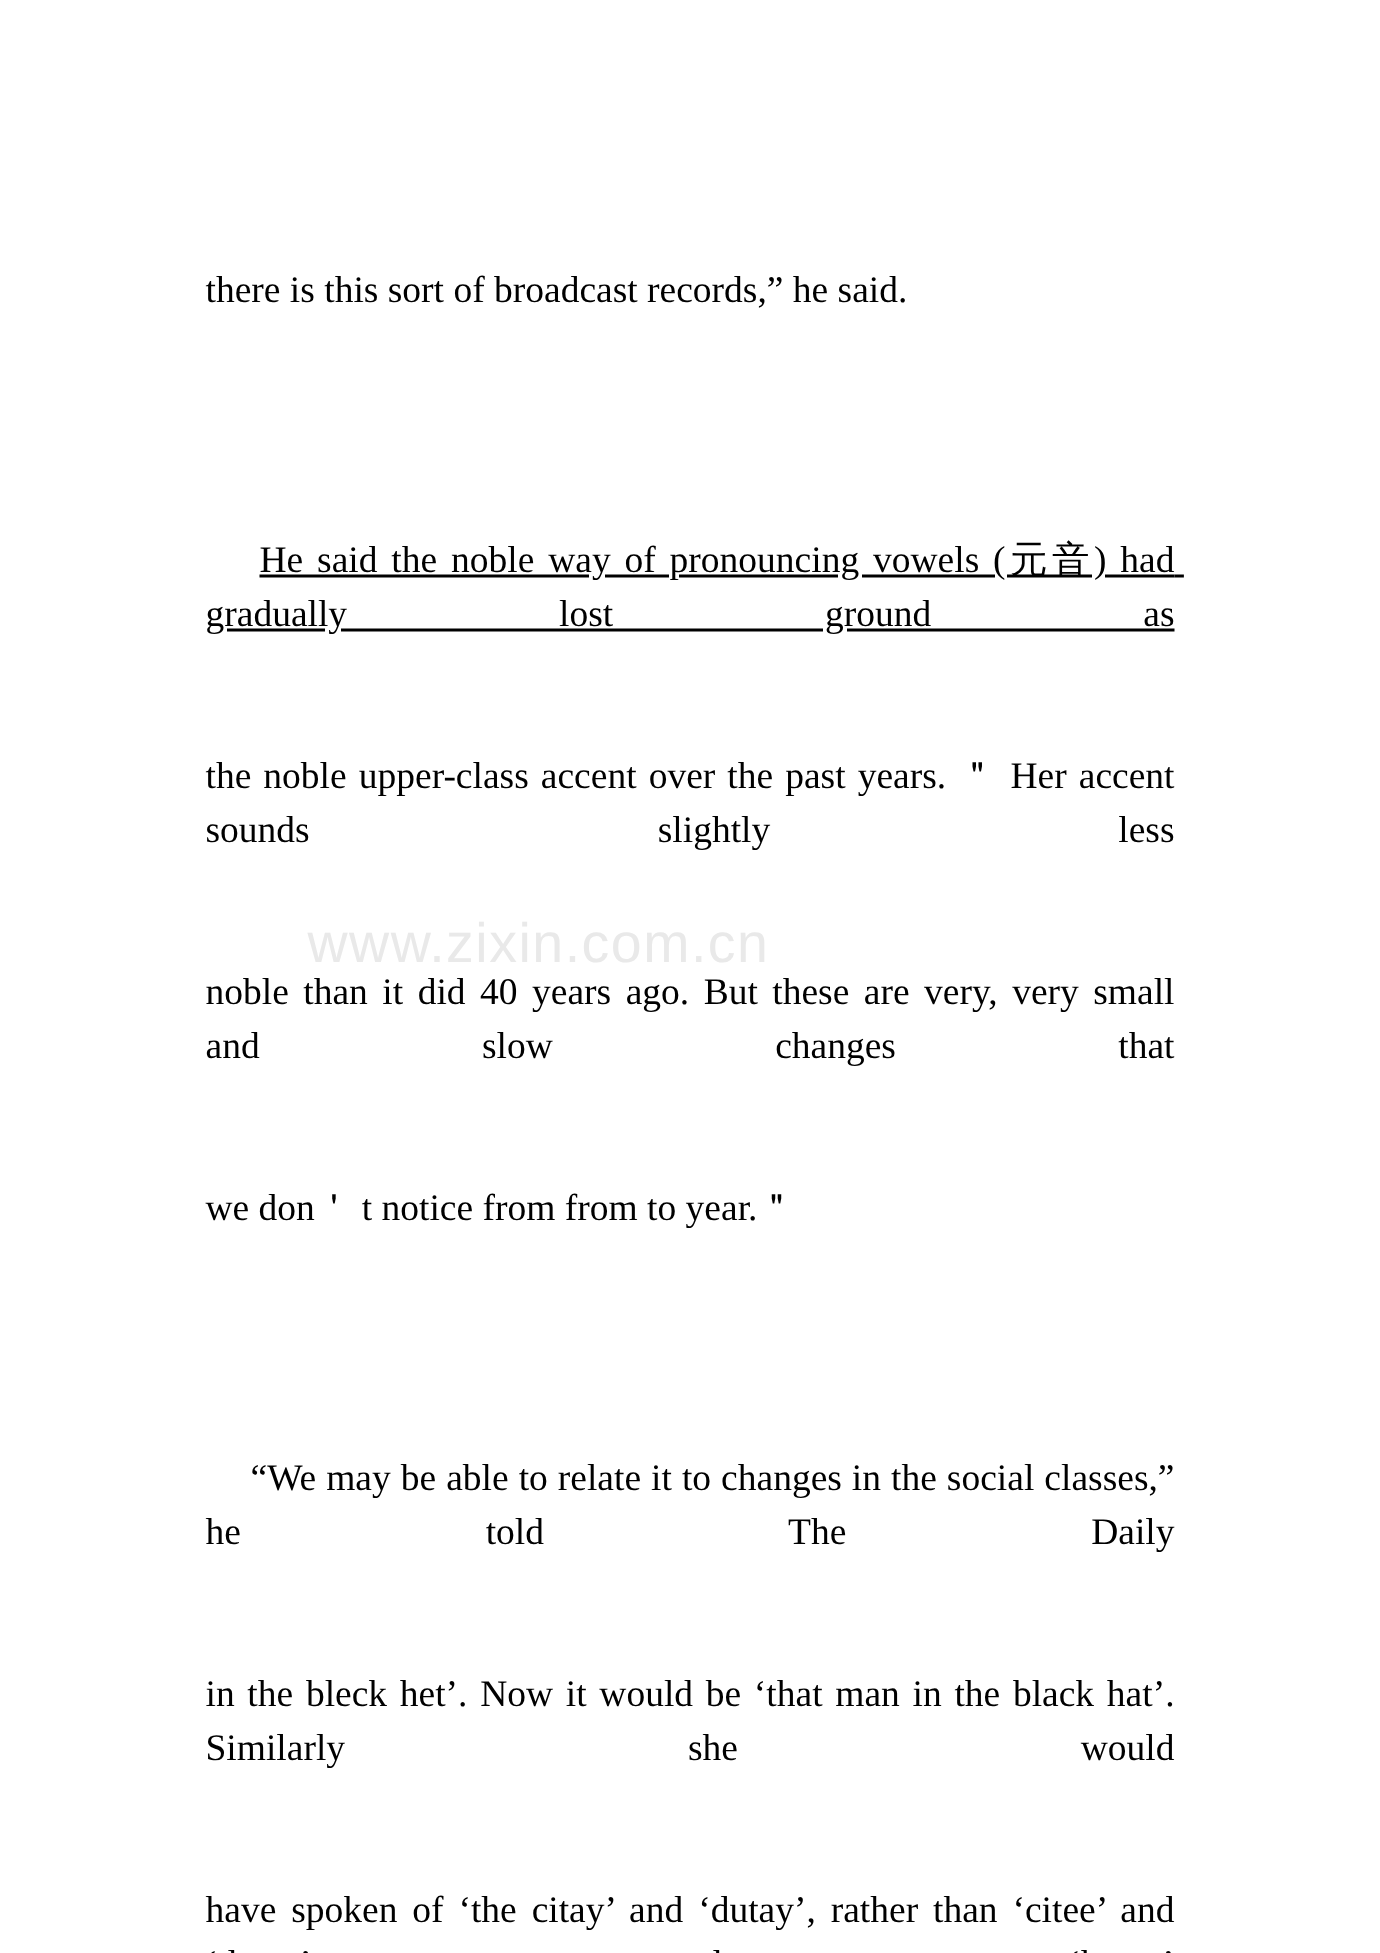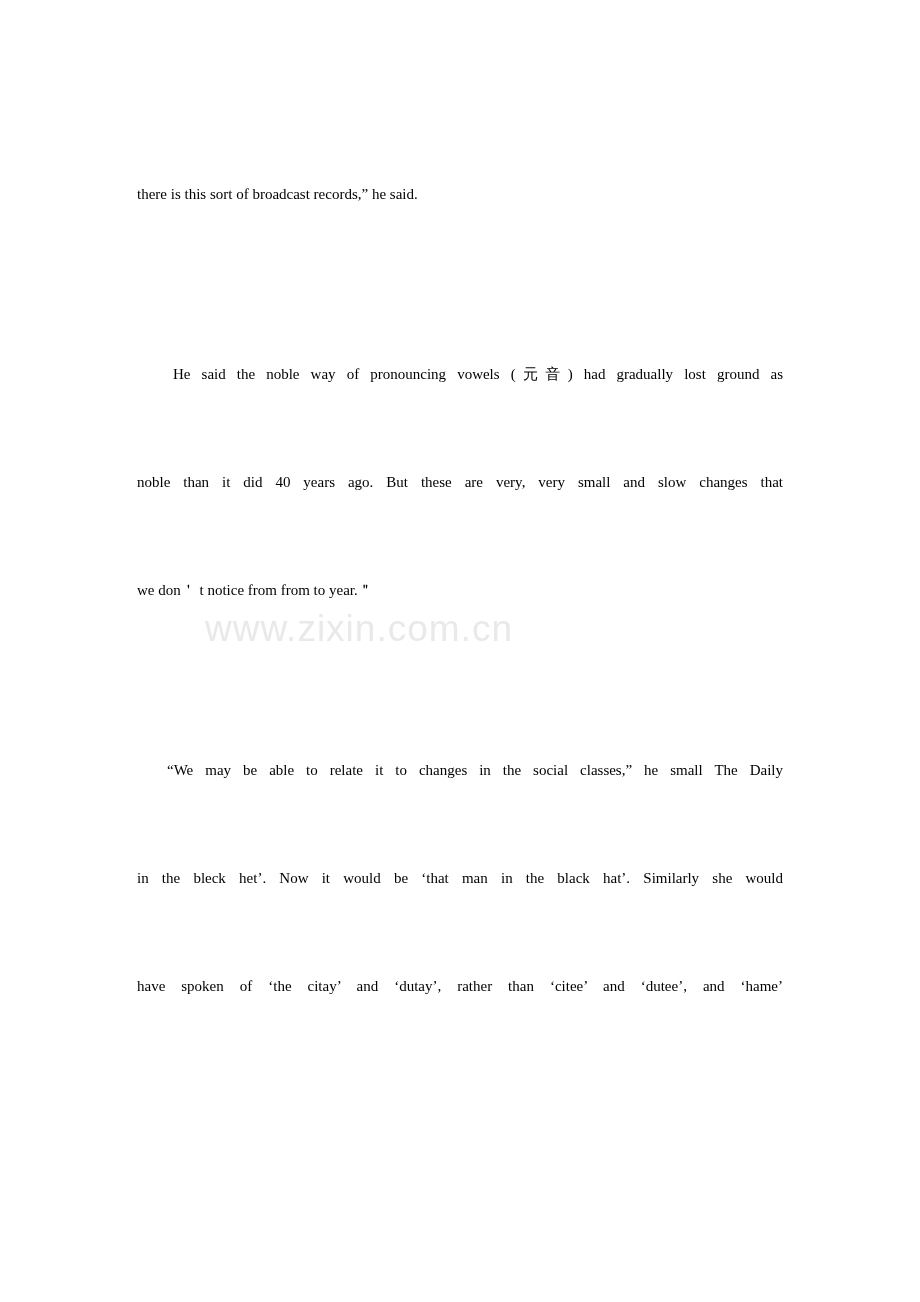--- a/index.html
+++ b/index.html
@@ -45,21 +45,21 @@
   .content {
     position: absolute;
     left: 137px;
     top: 104px;
     width: 646px;
     z-index: 2;
   }
 
   
   .para {
-    font-size: 15px;
+    font-size: 25px;
     line-height: 36px;
     text-align: justify;
     text-justify: inter-word;
     margin: 0;
     white-space: pre-wrap;
   }
   .para.last-left {
     text-align: left;
   }
 
@@ -82,26 +82,27 @@
 
   <div class="watermark">www.zixin.com.cn</div>
 
   <div class="content">
 
     <p class="para last-left">
       <span class="line plain">there is this sort of broadcast records,” he said.</span>
     </p>
 
     <div class="para">
-      <span class="line justify" style="text-indent:36px;">He said the noble way of pronouncing vowels (元音) had gradually lost ground as</span>
+      <span class="line justify" style="text-indent:36px;text-decoration:underline;">He said the noble way of pronouncing vowels (元音) had gradually lost ground as</span>
+      <span class="line justify">the noble upper-class accent over the past years. ＂ Her accent sounds slightly less</span>
       <span class="line justify">noble than it did 40 years ago. But these are very, very small and slow changes that</span>
       <span class="line plain">we don＇ t notice from from to year.＂</span>
     </div>
 
     <div class="para">
-      <span class="line justify" style="text-indent:30px;">“We may be able to relate it to changes in the social classes,” he small The Daily</span>
+      <span class="line justify" style="text-indent:30px;">“We may be able to relate it to changes in the social classes,” he told The Daily</span>
       <span class="line justify">in the bleck het’. Now it would be ‘that man in the black hat’. Similarly she would</span>
       <span class="line justify">have spoken of ‘the citay’ and ‘dutay’, rather than ‘citee’ and ‘dutee’, and ‘hame’</span>
       
     </div>
 
   </div>
 </div>
 
 </body></html>

